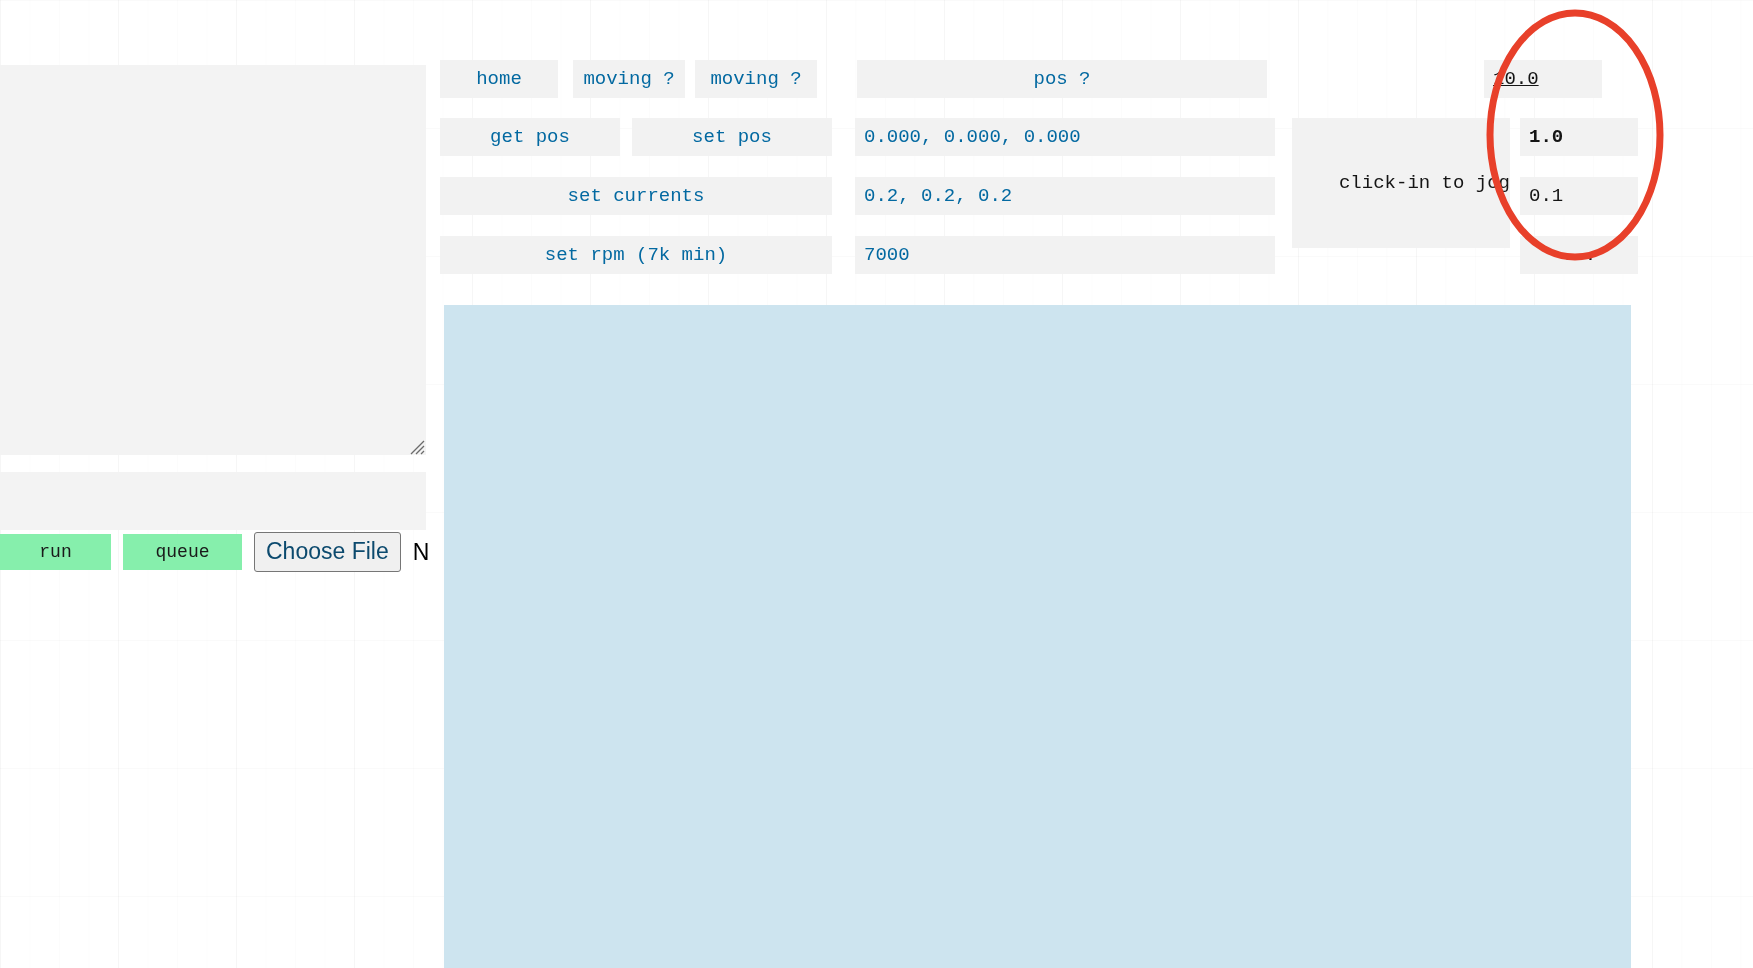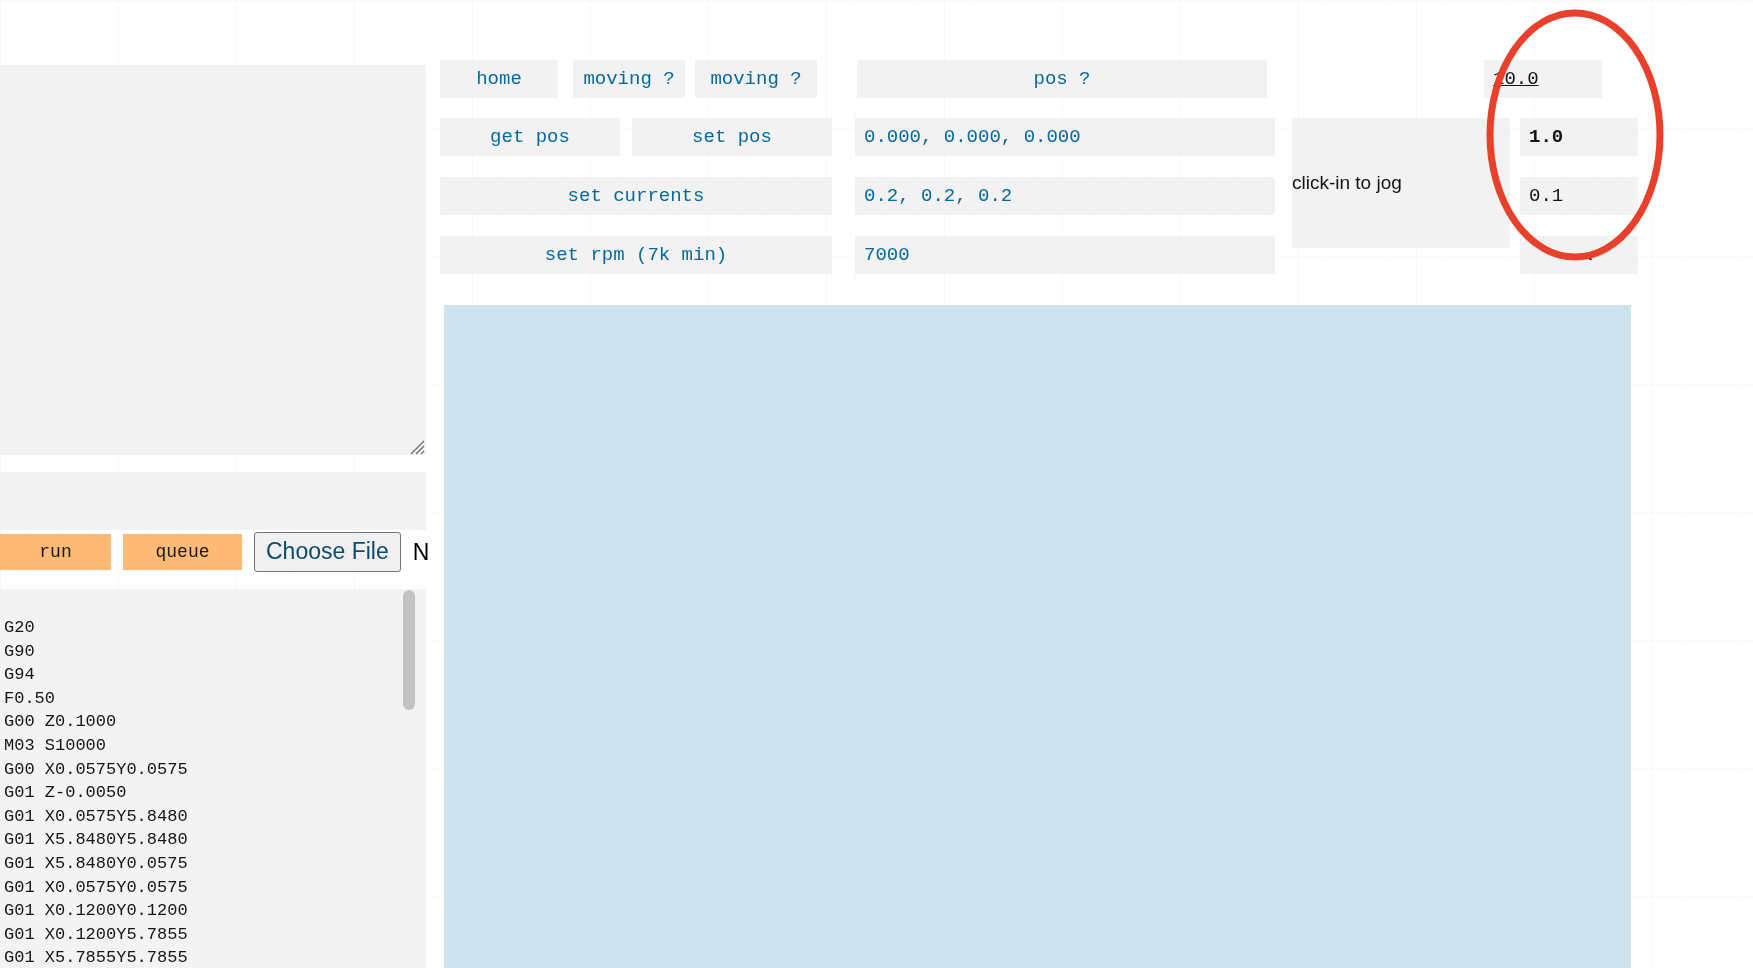--- a/index.html
+++ b/index.html
@@ -50,21 +50,21 @@
   #mid-strip{
     position:absolute;left:0;top:472px;width:426px;height:58px;
     background:#f3f3f3;
   }
 
   #btn-row{
     position:absolute;left:0;top:530px;width:440px;height:44px;
     display:flex;align-items:center;gap:12px;
   }
   .flatbtn{
-    background:#fdba74;border:none;border-radius:0;
+    background:#86efac;border:none;border-radius:0;
     font-family:"Liberation Mono","DejaVu Sans Mono",monospace;
     font-size:18px;color:#1a1a1a;
     height:36px;line-height:36px;text-align:center;
     padding:0 8px;cursor:pointer;
   }
   #run-button{width:95px;}
   #once-button{width:103px;}
   #choose-file-button{
     background:#f0f0f0;
     border:1px solid #767676;
@@ -121,22 +121,22 @@
   
   .jogcell{
     position:absolute;height:38px;line-height:38px;
     background:#f2f2f2;
     font-family:"Liberation Mono","DejaVu Sans Mono",monospace;
     font-size:19px;color:#151515;
     padding-left:9px;box-sizing:border-box;cursor:text;
   }
   #jog-label{
     position:absolute;height:130px;line-height:130px;
-    background:#f2f2f2;text-align:left;
-    font-family:Liberation Sans, sans-serif;
+    background:#f2f2f2;text-align:right;
+    font-family:Liberation Mono, monospace;
     font-size:19px;color:#151515;
   }
 
   
   #viewport-panel{
     position:absolute;left:444px;top:305px;width:1187px;height:663px;
     background:#cde4ef;
   }
 
   
@@ -164,39 +164,20 @@
 
   <div id="mid-strip"></div>
 
   <div id="btn-row">
     <div class="flatbtn" id="run-button">run</div>
     <div class="flatbtn" id="once-button">queue</div>
     <div id="choose-file-button">Choose File</div>
     <div id="file-name-clip">N</div>
   </div>
 
-  <div id="gcode-panel">
-    <pre id="gcode-list">G20
-G90
-G94
-F0.50
-G00 Z0.1000
-M03 S10000
-G00 X0.0575Y0.0575
-G01 Z-0.0050
-G01 X0.0575Y5.8480
-G01 X5.8480Y5.8480
-G01 X5.8480Y0.0575
-G01 X0.0575Y0.0575
-G01 X0.1200Y0.1200
-G01 X0.1200Y5.7855
-G01 X5.7855Y5.7855</pre>
-    <div id="gcode-scrollbar"></div>
-    <div id="gcode-thumb"></div>
-  </div>
 </div>
 
 <div id="controls">
 
   <div class="ctl-row" style="top:0px;">
     <div class="cell btn" style="left:0px;width:118px;">home</div>
     <div class="cell btn" style="left:133px;width:112px;">moving ?</div>
     <div class="cell btn" style="left:255px;width:122px;">moving ?</div>
     <div class="cell valc" style="left:417px;width:410px;">pos ?</div>
   </div>

